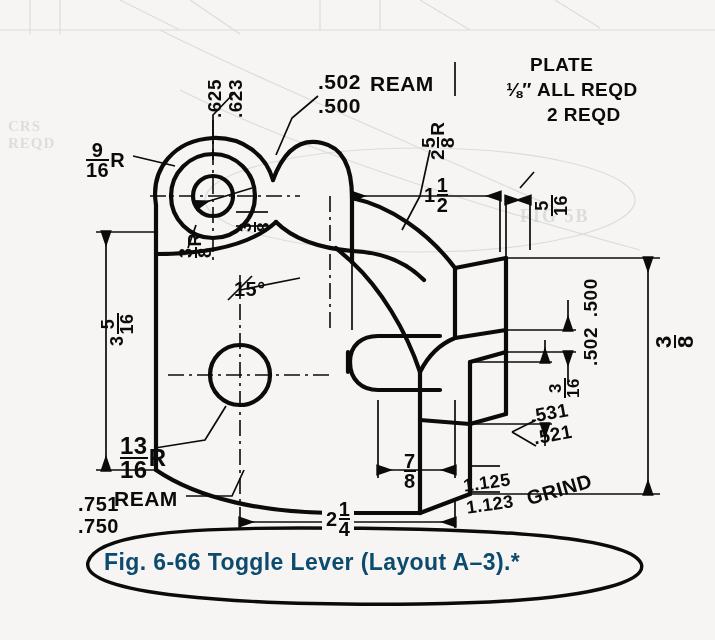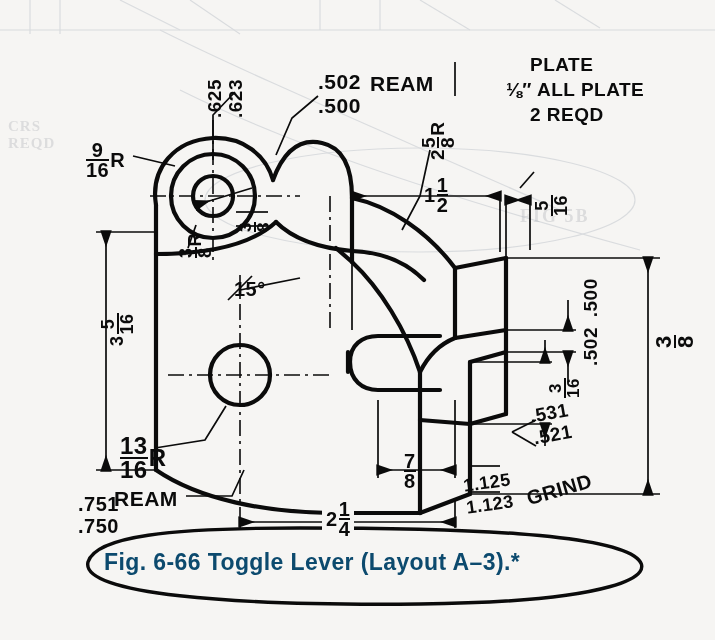--- a/index.html
+++ b/index.html
@@ -212,22 +212,22 @@
       <path d="M88,562
                C96,536 170,528 300,528
                C470,528 600,534 634,556
                C664,576 610,602 420,604
                C230,606 80,594 88,562 Z"></path>
     </g>
   </svg>
 
   <div class="lbl" style="left:506px;top:52px;font-size:19px;line-height:1.32;text-align:left;">
     <div style="margin-left:24px;">PLATE</div>
-    <div>⅛″ ALL PLATE</div>
-    <div style="margin-left:24px;">2 REQD</div>
+    <div>⅛″ ALL REQD</div>
+    <div style="margin-left:24px;text-align:center;">2 REQD</div>
   </div>
 
   <div class="lbl rot90" style="left:204px;top:118px;font-size:19px;line-height:1.12;">
     <div>.625</div>
     <div>.623</div>
   </div>
 
   <div class="lbl" style="left:318px;top:70px;font-size:21px;line-height:1.12;">
     <div>.502</div>
     <div>.500</div>

